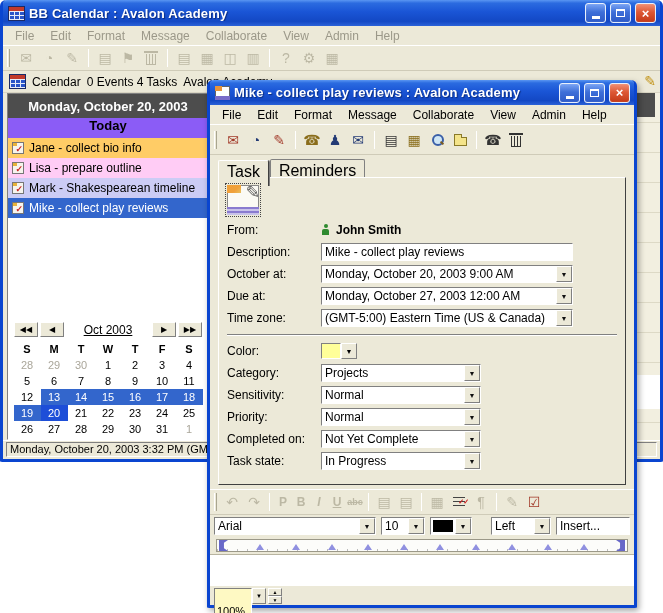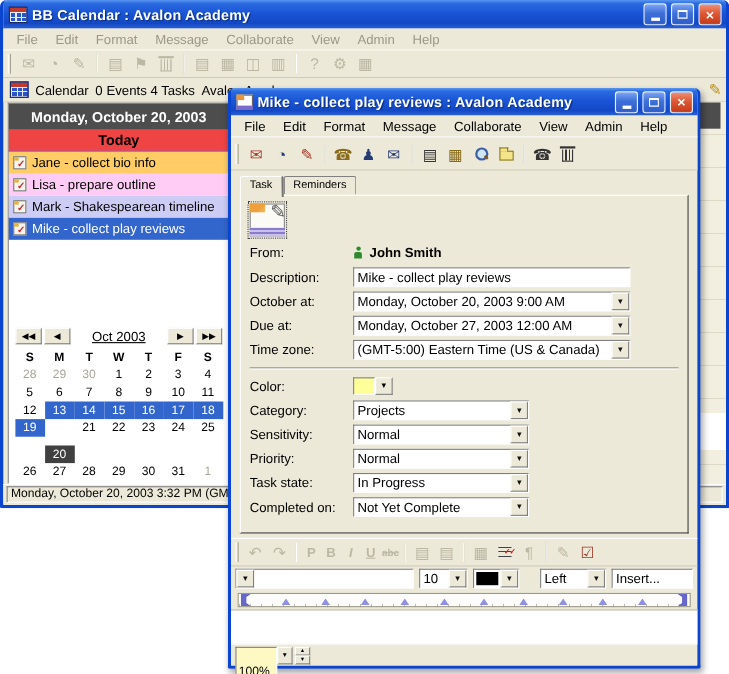--- a/index.html
+++ b/index.html
@@ -70,45 +70,45 @@
   .cmb .dbtn::before { content:"▼"; font-size:7px; color:#111; }
   .tin { height:18px; background:#fff; border:1px solid; border-color:#808080 #FFF #FFF #808080; font-size:12px; padding:1px 3px; white-space:nowrap; overflow:hidden; }
 
   
   #mainwin { left:0; top:0; width:663px; height:462px; }
   .tabrow { height:22px; display:flex; align-items:center; gap:6px; padding:0 6px; font-size:12px; background:#ECE9D8; position:relative; border-bottom:1px solid #D8D4C2; }
   .tabrow .pencil { position:absolute; right:4px; top:2px; font-size:14px; color:#C09010; }
   .mainbody { display:flex; height:347px; }
   .leftpane { width:202px; margin-left:4px; background:#fff; border:1px solid; border-color:#808080 #FFF #FFF #808080; display:flex; flex-direction:column; }
   .dayhdr { height:24px; background:#4D4D4D; color:#ffffff; font-weight:bold; font-size:13px; display:flex; align-items:center; justify-content:center; }
-  .grphdr { height:20px; background:#ef4444; font-weight:bold; font-size:13px; display:flex; align-items:center; justify-content:center; border-bottom:1px solid #8b5cf6; }
+  .grphdr { height:20px; background:#8b5cf6; font-weight:bold; font-size:13px; display:flex; align-items:center; justify-content:center; border-bottom:6px solid #8b5cf6; }
   .trow { height:20px; display:flex; align-items:center; gap:5px; padding:0 4px; font-size:12px; white-space:nowrap; overflow:hidden; }
   .trow.t0 { background:#FFCC66; } .trow.t1 { background:#FFCCF5; } .trow.t2 { background:#CCCCF5; }
   .trow.t3 { background:#3366CC; color:#fff; }
   .minical { margin-top:auto; padding:4px 2px 2px 2px; font-size:11px; }
   .mnav { display:flex; align-items:center; gap:2px; padding:0 4px 3px 4px; }
   .mnav .nbtn { width:24px; height:15px; background:#ECE9D8; border:1px solid; border-color:#FFF #808080 #808080 #FFF; font-size:8px; display:flex; align-items:center; justify-content:center; }
   .mnav .mlabel { flex:1; text-align:center; text-decoration:underline; font-size:12px; }
   .dgrid { display:grid; grid-template-columns:repeat(7,27px); justify-content:center; }
   .dgrid span { height:16px; display:flex; align-items:center; justify-content:center; font-size:11px; }
   .dgrid .dh { font-weight:bold; height:17px; }
   .dgrid .dim { color:#AAA69A; }
   .dgrid .sel { background:#3366CC; color:#fff; }
-  .dgrid .today { background:#404040; color:#fff;margin-top:24px; }
+  .dgrid .today { background:#1d4ed8; color:#fff; }
   .statusbar { height:18px; background:#ECE9D8; display:flex; align-items:center; padding:1px 3px; border-top:1px solid #fff; }
   .statusbar .sfield { flex:1; height:15px; border:1px solid; border-color:#808080 #FFF #FFF #808080; font-size:11px; padding:0 3px; white-space:nowrap; overflow:hidden; background:#ECE9D8; }
   .rightpane { flex:1; background:#F2EFE0; position:relative; overflow:hidden;
                background-image:linear-gradient(transparent 0 282px,#fff 282px 316px,transparent 316px),
                repeating-linear-gradient(#F2EFE0 0 29px,#DDD9C6 29px 30px); }
   .rightpane .rdark { position:absolute; left:0; top:0; right:5px; height:24px; background:#4D4D4D; border-left:2px solid #222; }
 
   
   #dlg { left:207px; top:80px; width:430px; height:528px; z-index:10; box-shadow:2px 3px 6px rgba(0,0,0,.35); display:flex; flex-direction:column; }
   #dlg .tbar { height:25px; }
-  .tabstrip { display:flex; align-items:center; height:22px; padding:4px 8px 0 8px; font-size:10px; }
+  .tabstrip { display:flex; align-items:flex-start; height:22px; padding:4px 8px 0 8px; font-size:16px; }
   .tab { padding:2px 8px 3px 8px; border:1px solid #808080; border-bottom:none; background:#ECE9D8; margin-right:1px; border-radius:2px 2px 0 0; }
   .tab.active { border-color:#FFF #404040 #ECE9D8 #FFF; position:relative; top:1px; padding-bottom:5px; box-shadow:1px 0 0 #808080; }
   .formpanel { height:308px; margin:0 8px; border:1px solid; border-color:#FFF #404040 #404040 #FFF; background:#ECE9D8; padding:7px 8px 0 8px; overflow:hidden; }
   .frow { display:flex; align-items:center; height:22px; }
   .frow .flabel { width:94px; font-size:12px; flex:none; }
   .fromval { display:flex; align-items:center; gap:6px; font-weight:bold; font-size:12px; }
   .w252 { width:252px; } .w140 { width:160px; }
   .hrline { border-top:1px solid #808080; border-bottom:1px solid #FFF; margin:5px 0 4px 0; }
   .colorcmb { display:flex; height:16px; }
   .colorcmb .swatch { width:20px; background:#FFFF99; border:1px solid; border-color:#808080 #FFF #FFF #808080; }
@@ -384,30 +384,30 @@
           </span>
       </div>
       <div class="frow">
         <span class="flabel">Priority:</span>
         <span class="cmb w140">
             <span class="val">Normal</span>
             <span class="dbtn"></span>
           </span>
       </div>
       <div class="frow">
+        <span class="flabel">Completed on:</span>
+        <span class="cmb w140">
+            <span class="val">Not Yet Complete</span>
+            <span class="dbtn"></span>
+          </span>
+      </div>
+      <div class="frow">
         <span class="flabel">Task state:</span>
         <span class="cmb w140">
             <span class="val">In Progress</span>
-            <span class="dbtn"></span>
-          </span>
-      </div>
-      <div class="frow">
-        <span class="flabel">Completed on:</span>
-        <span class="cmb w140">
-            <span class="val">Not Yet Complete</span>
             <span class="dbtn"></span>
           </span>
       </div>
     </div>
     <div class="fmtrow1">
       <span class="grip"></span>
       <span class="ic gl dis" data-gl="↶"></span>
       <span class="ic gl dis" data-gl="↷"></span>
       <span class="vsep"></span>
       <span class="lb">P</span>
@@ -423,20 +423,21 @@
       <span class="ic">
           <span class="checklist"></span>
         </span>
       <span class="ic gl dis" data-gl="¶"></span>
       <span class="vsep"></span>
       <span class="ic gl dis" data-gl="✎"></span>
       <span class="ic gl red" data-gl="☑"></span>
     </div>
     <div class="fmtrow2">
       <span class="cmb" style="width:162px;">
+          <span class="val">Arial</span>
           <span class="dbtn"></span>
         </span>
       <span class="cmb" style="width:44px;">
           <span class="val">10</span>
           <span class="dbtn"></span>
         </span>
       <span class="cmb" style="width:42px;">
           <span class="val" style="background:#000;margin:2px;"></span>
           <span class="dbtn"></span>
         </span>

